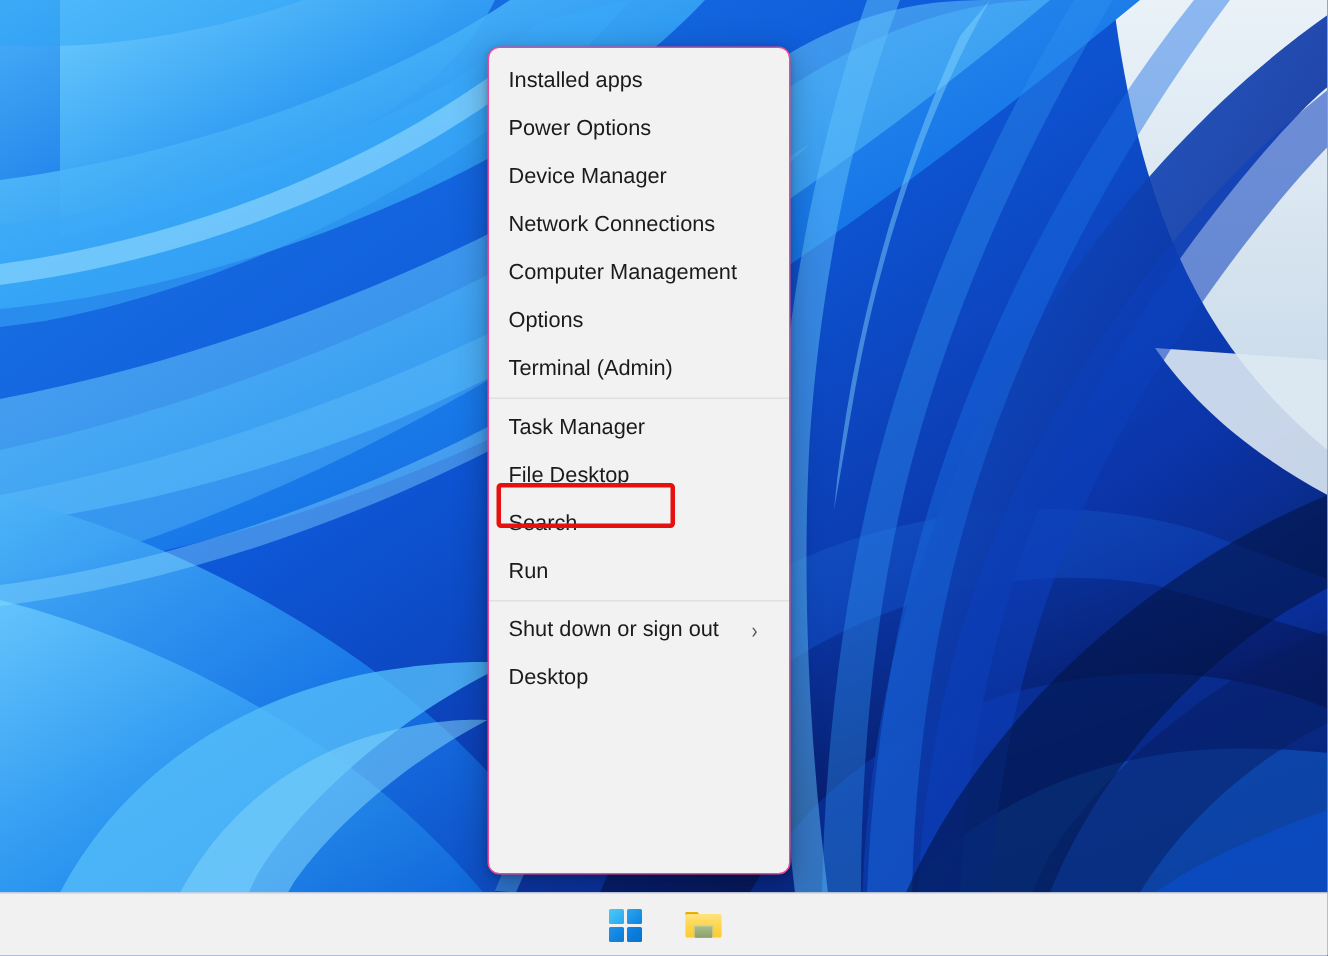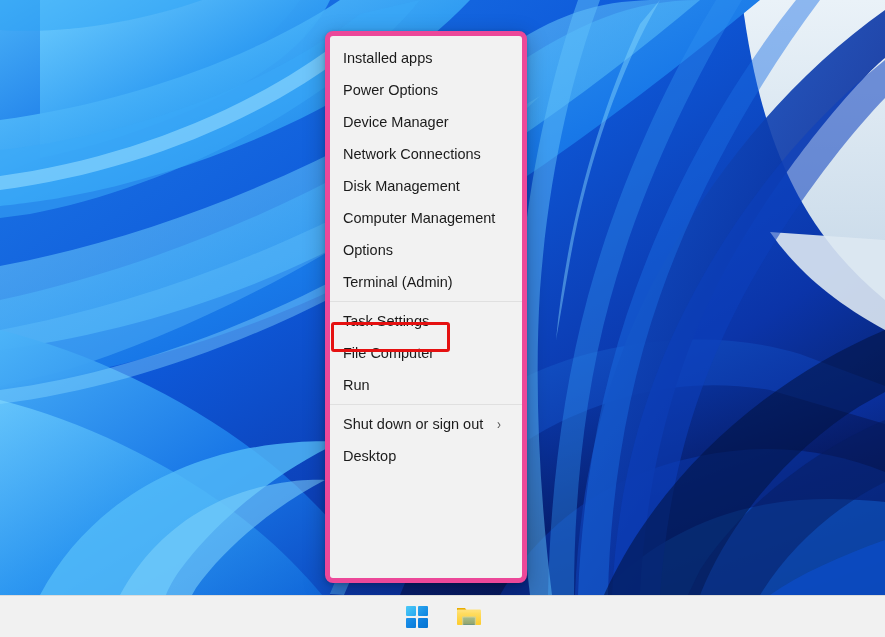--- a/index.html
+++ b/index.html
@@ -71,21 +71,21 @@
   .winlogo i:nth-child(4) { background: linear-gradient(135deg,#1184e4,#0573d0); }
 
   
   #winx-menu {
     position: absolute;
     left: 325px;
     top: 31px;
     width: 202px;
     height: 552px;
     background: #f2f2f2;
-    border: 5px solid #ec4899;
+    border: 1px solid #ec4899;
     border-radius: 8px;
     box-shadow: 0 6px 22px rgba(0,0,0,0.28), 0 1px 4px rgba(0,0,0,0.18);
     box-sizing: border-box;
     padding-top: 6px;
     overflow: hidden;
   }
 
   .menu-item {
     position: relative;
     height: 32px;
@@ -228,39 +228,39 @@
     <div class="menu-item">
       <span class="mi-label">Power Options</span>
     </div>
     <div class="menu-item">
       <span class="mi-label">Device Manager</span>
     </div>
     <div class="menu-item">
       <span class="mi-label">Network Connections</span>
     </div>
     <div class="menu-item">
-      <span class="mi-label">Disk Management</span>
-    </div>
-    <div class="menu-item">
       <span class="mi-label">Computer Management</span>
     </div>
     <div class="menu-item">
       <span class="mi-label">Options</span>
     </div>
     <div class="menu-item">
       <span class="mi-label">Terminal (Admin)</span>
     </div>
 
     <div class="menu-sep"></div>
 
     <div class="menu-item">
-      <span class="mi-label">Task Settings</span>
-    </div>
-    <div class="menu-item">
-      <span class="mi-label">File Computer</span>
+      <span class="mi-label">Task Manager</span>
+    </div>
+    <div class="menu-item">
+      <span class="mi-label">File Desktop</span>
+    </div>
+    <div class="menu-item">
+      <span class="mi-label">Search</span>
     </div>
     <div class="menu-item">
       <span class="mi-label">Run</span>
     </div>
 
     <div class="menu-sep"></div>
 
     <div class="menu-item">
       <span class="mi-label">Shut down or sign out</span>
       <span class="submenu-arrow">›</span>

